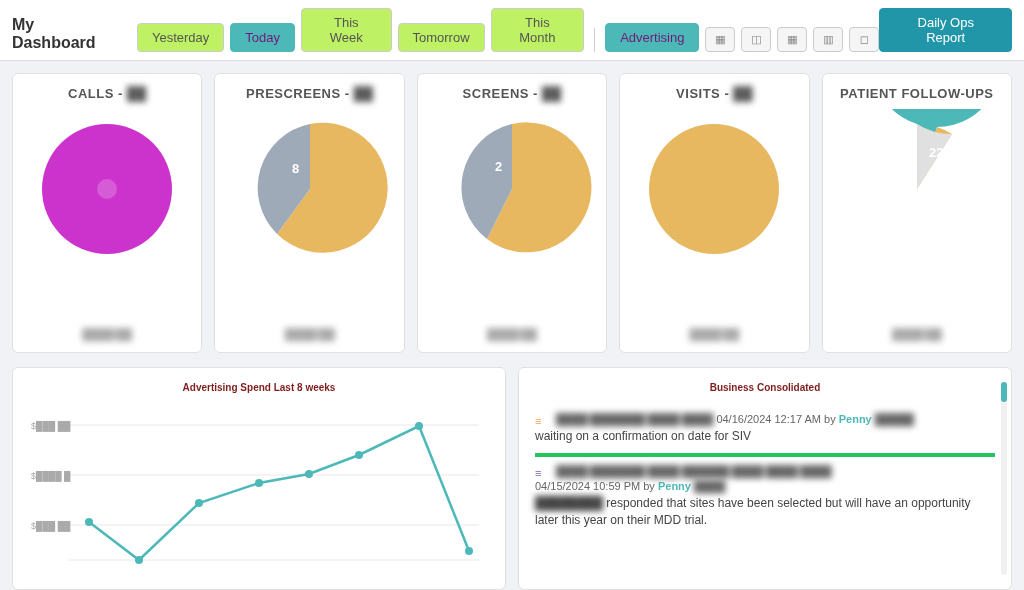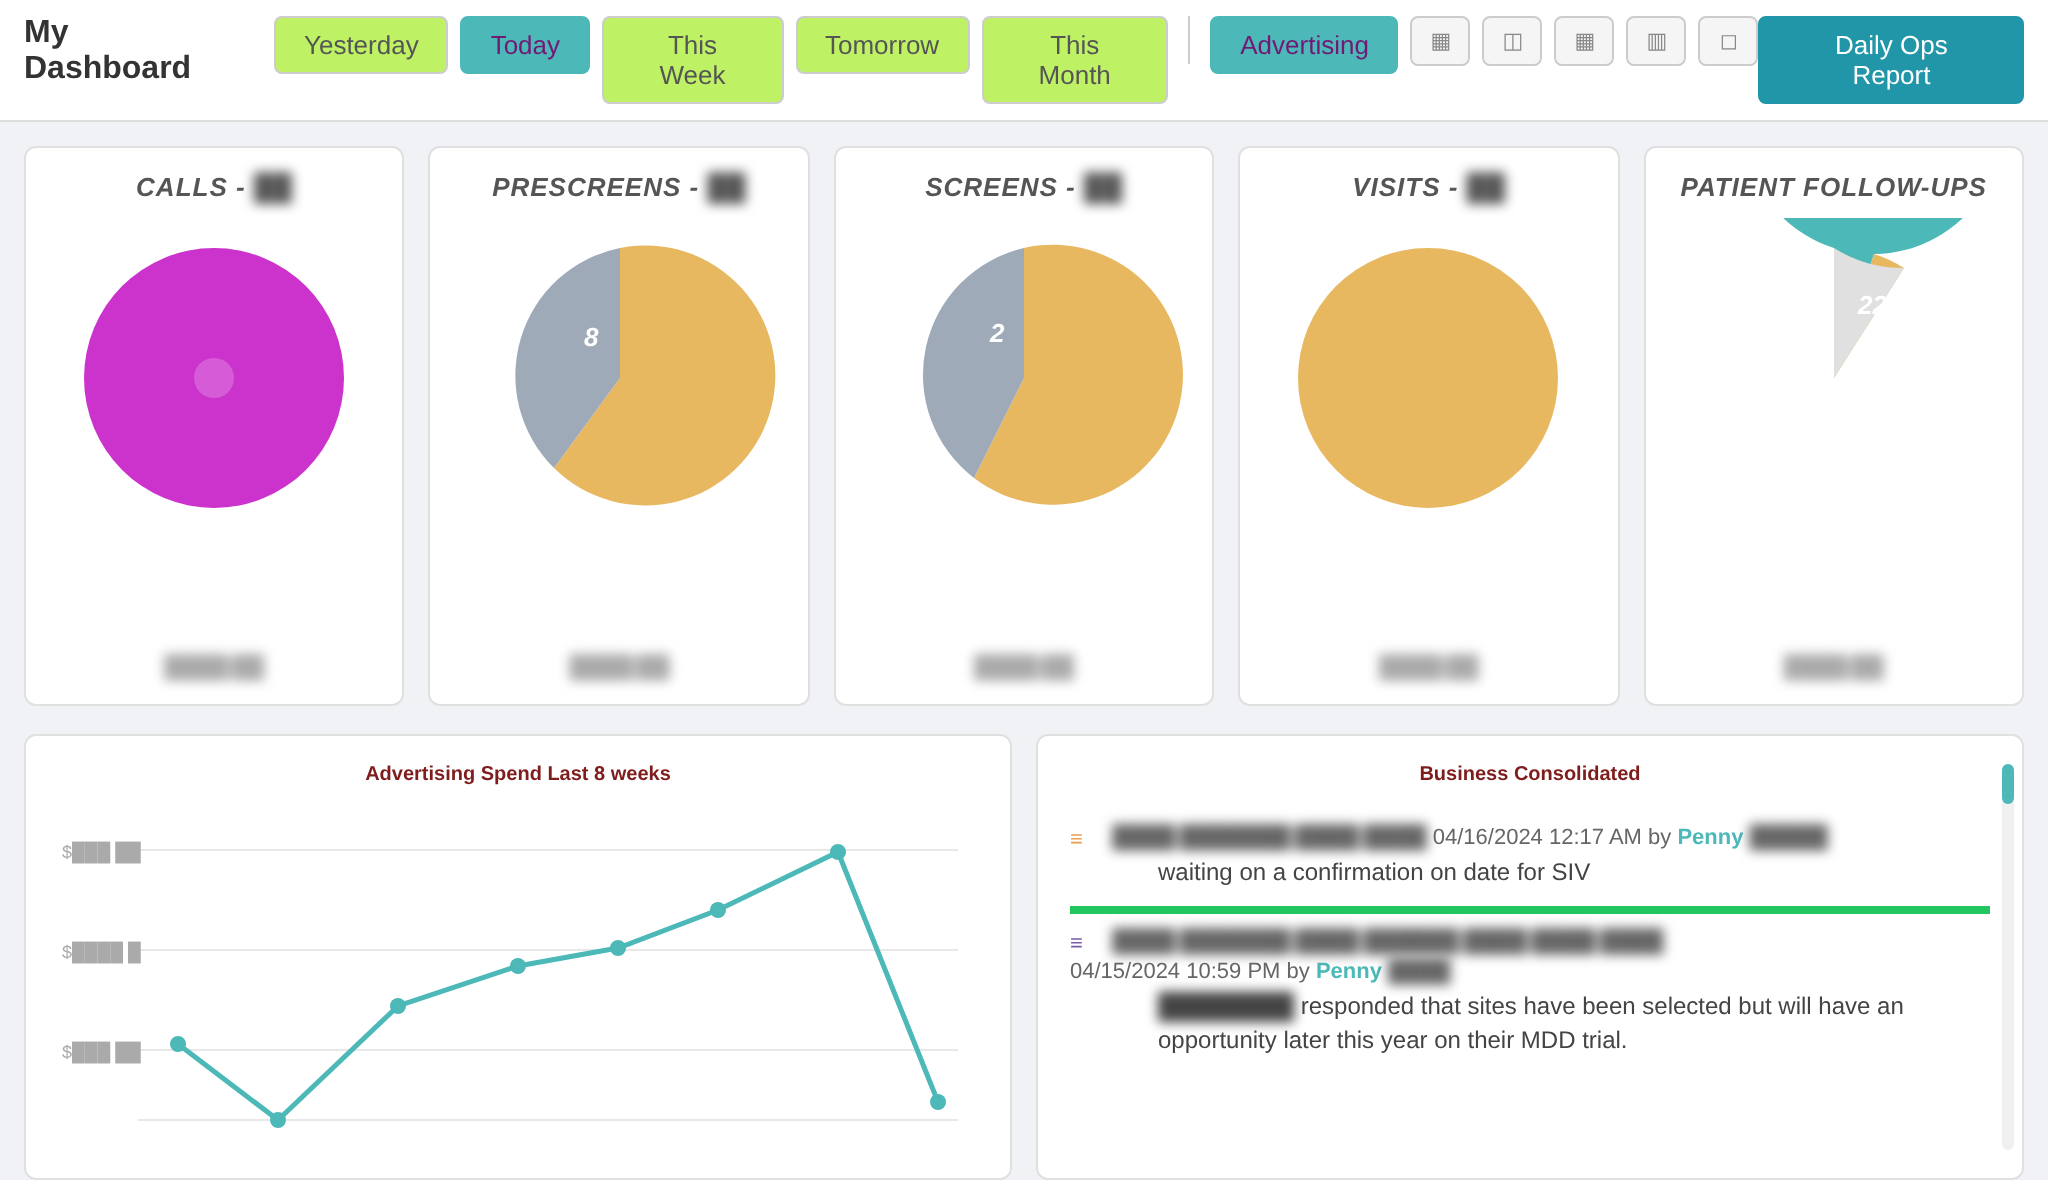--- a/index.html
+++ b/index.html
@@ -6,21 +6,21 @@
     body { font-family: Arial, sans-serif; background: #f0f2f5; font-size: 13px; color: #333; }
 
     .top-bar {
       background: #fff;
       border-bottom: 1px solid #ddd;
       padding: 8px 12px;
       display: flex;
       align-items: center;
       justify-content: space-between;
     }
-    .top-bar-left { display: flex; align-items: flex-start; gap: 6px; }
+    .top-bar-left { display: flex; align-items: flex-end; gap: 6px; }
     .page-title { font-size: 16px; font-weight: bold; color: #333; margin-right: 10px; }
 
     .btn {
       padding: 6px 14px;
       border-radius: 4px;
       border: 1px solid #ccc;
       background: #bef264;
       cursor: pointer;
       font-size: 13px;
       color: #555;
@@ -58,21 +58,20 @@
       color: #333;
     }
 
     .main-content { padding: 12px; }
 
     
     .cards-row {
       display: flex;
       gap: 12px;
       margin-bottom: 14px;
-      font-style: italic;
     }
     .card {
       background: #fff;
       border-radius: 6px;
       border: 1px solid #e0e0e0;
       flex: 1;
       padding: 12px;
       display: flex;
       flex-direction: column;
       align-items: center;
@@ -129,21 +128,21 @@
     }
 
     
     .line-chart-container { width: 100%; height: 170px; position: relative; }
 
     
     .bd-item { border-bottom: 4px solid #22c55e; padding: 8px 0; position: relative; padding-right: 14px; }
     .bd-item:last-child { border-bottom: none; }
     .bd-meta { font-size: 11px; color: #666; margin-bottom: 3px; }
     .bd-meta .username { color: #4db8b8; font-weight: bold; }
-    .bd-text { font-size: 12px; color: #444; line-height: 1.4; margin-left: 44px; }
+    .bd-text { font-size: 12px; color: #444; line-height: 1.4; }
     .bd-icon { display: inline-block; width: 14px; height: 10px; margin-right: 4px; vertical-align: middle; }
     .bd-icon-orange { color: #e8a050; }
     .bd-icon-purple { color: #7b5ea7; }
     .scroll-track { width: 6px; height: 100%; background: #f0f0f0; border-radius: 3px; position: relative; }
     .scroll-thumb { width: 6px; height: 20px; background: #4db8b8; border-radius: 3px; position: absolute; top: 0; }
 
     
     .blurred { filter: blur(3px); display: inline-block; background: #ccc; border-radius: 2px; }
 
     svg text { font-family: Arial, sans-serif; }

